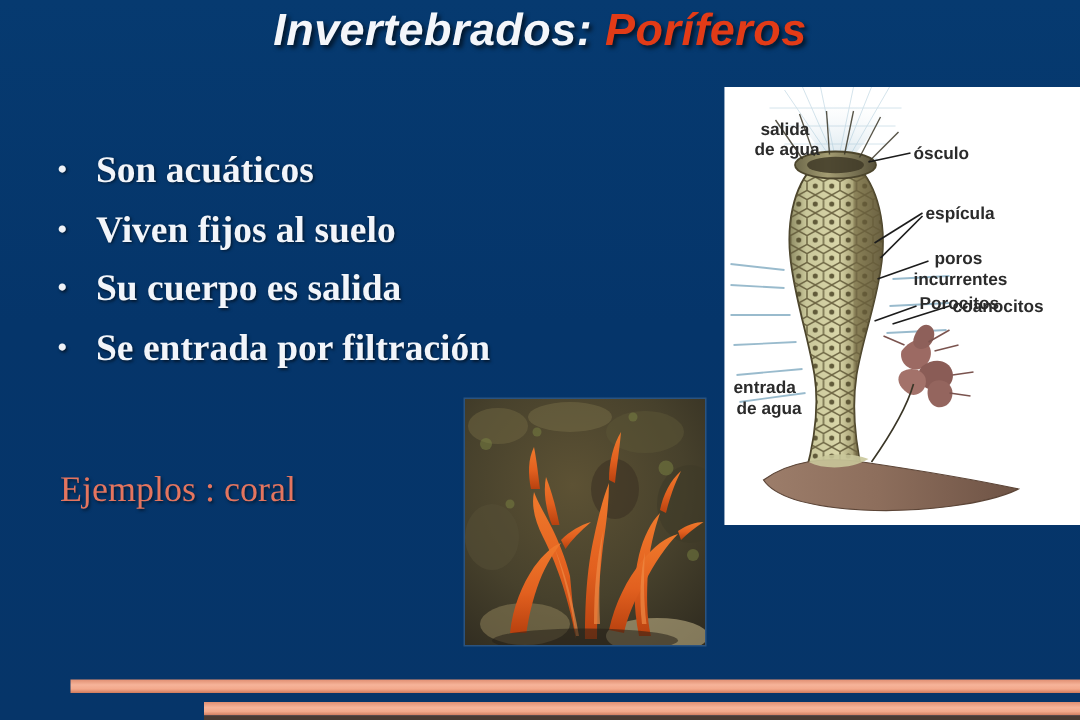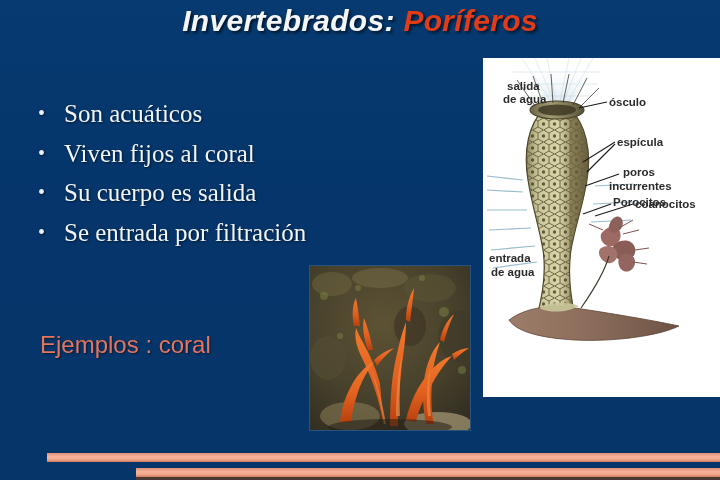--- a/index.html
+++ b/index.html
@@ -25,41 +25,41 @@
   .bullets{position:absolute;left:38px;top:100px;width:300px;}
   .bullet{
     display:flex;align-items:flex-start;margin-bottom:11px;
     font-family:"Liberation Serif", serif;
     font-size:25px;color:#f2f5fa;line-height:1.14;
     text-shadow:1px 1px 2px rgba(0,0,0,.55);
   }
   .bullet .dot{
     flex:0 0 auto;width:26px;font-size:20px;line-height:1.35;color:#eef2f8;
   }
-  .bullet .btxt{flex:1 1 auto;}
+  .bullet .btxt{flex:1 1 auto;font-weight:bold;}
 
   .example{
-    position:absolute;left:40px;top:331px;
-    font-family:Liberation Sans, sans-serif;
+    position:absolute;left:40px;top:314px;
+    font-family:Liberation Serif, serif;
     font-size:24px;color:#e4755f;
     text-shadow:1px 1px 2px rgba(0,0,0,.5);
     white-space:nowrap;
   }
 
   
   .coral{
     position:absolute;left:310px;top:266px;width:160px;height:164px;
     overflow:hidden;
     box-shadow:0 0 0 1px rgba(255,255,255,.15);
   }
   .coral svg{display:block;}
 
   
   .diagram{
-    position:absolute;left:483px;top:58px;width:237px;height:339px;
+    position:absolute;left:483px;top:58px;width:237px;height:292px;
     background:#ffffff;overflow:hidden;
   }
   .diagram svg{display:block;}
 
   
   .bar{position:absolute;height:9px;
        background:linear-gradient(180deg,#e08f72 0%,#f6b399 40%,#f3a98c 70%,#cf7a5c 100%);}
   .bar1{left:47px;top:453px;width:673px;}
   .bar2{left:136px;top:468px;width:584px;}
   .barshadow{position:absolute;left:136px;top:477px;width:584px;height:3px;background:#4a3a33;}
@@ -75,21 +75,21 @@
 
   <div class="bullets">
 
     <div class="bullet">
       <span class="dot">•</span>
       <span class="btxt">Son acuáticos</span>
     </div>
 
     <div class="bullet">
       <span class="dot">•</span>
-      <span class="btxt">Viven fijos al coral</span>
+      <span class="btxt">Viven fijos al suelo</span>
     </div>
 
     <div class="bullet">
       <span class="dot">•</span>
       <span class="btxt">Su cuerpo es salida</span>
     </div>
 
     <div class="bullet">
       <span class="dot">•</span>
       <span class="btxt">Se entrada por filtración</span>

